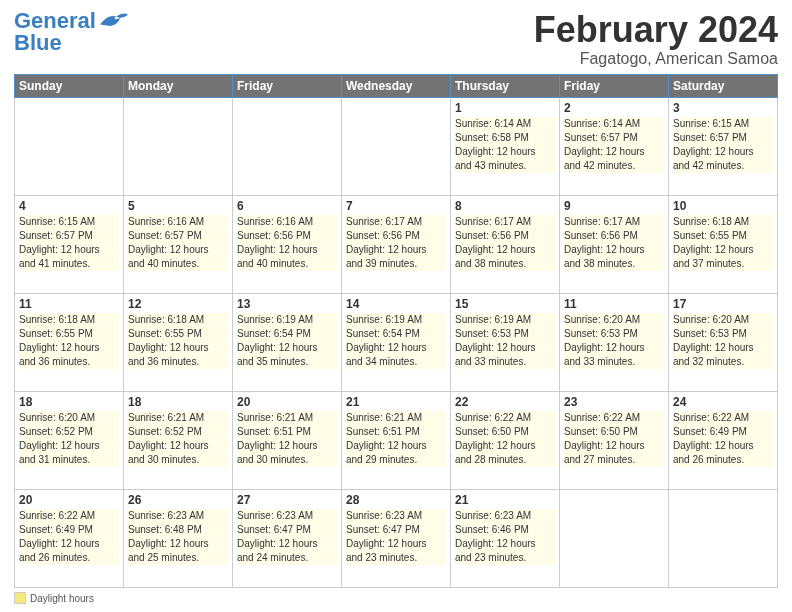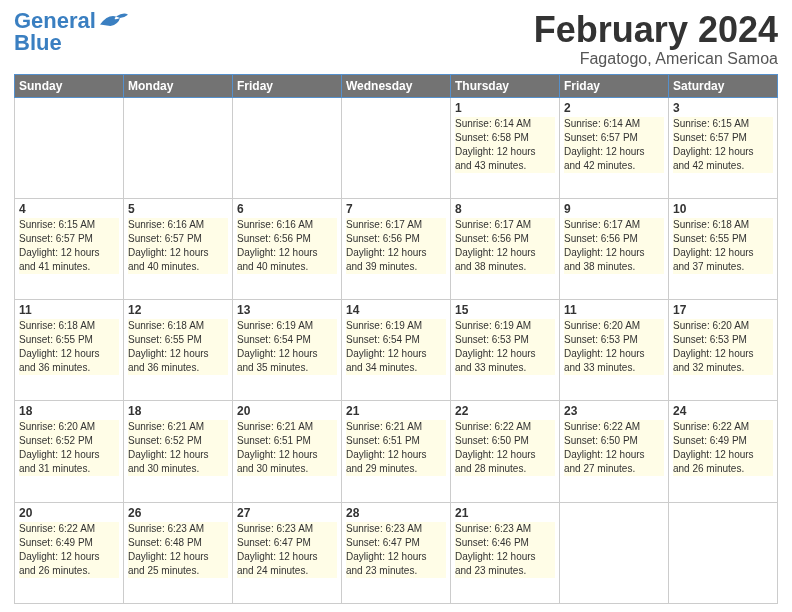--- a/index.html
+++ b/index.html
@@ -287,13 +287,19 @@
           <td>
             <span class="day-number">21</span>
             <div class="day-info" style="background: rgb(255, 253, 231);">Sunrise: 6:23 AM<br>Sunset: 6:46 PM<br>Daylight: 12 hours<br>and 23 minutes.</div>
           </td>
           <td class="empty"></td>
           <td class="empty"></td>
         </tr>
       </tbody>
   </table>
 
+  <div class="footer">
+    <div class="footer-legend">
+      <span class="footer-box"></span>
+      <span>Daylight hours</span>
+    </div>
+  </div>
 </div>
 
 </body></html>

